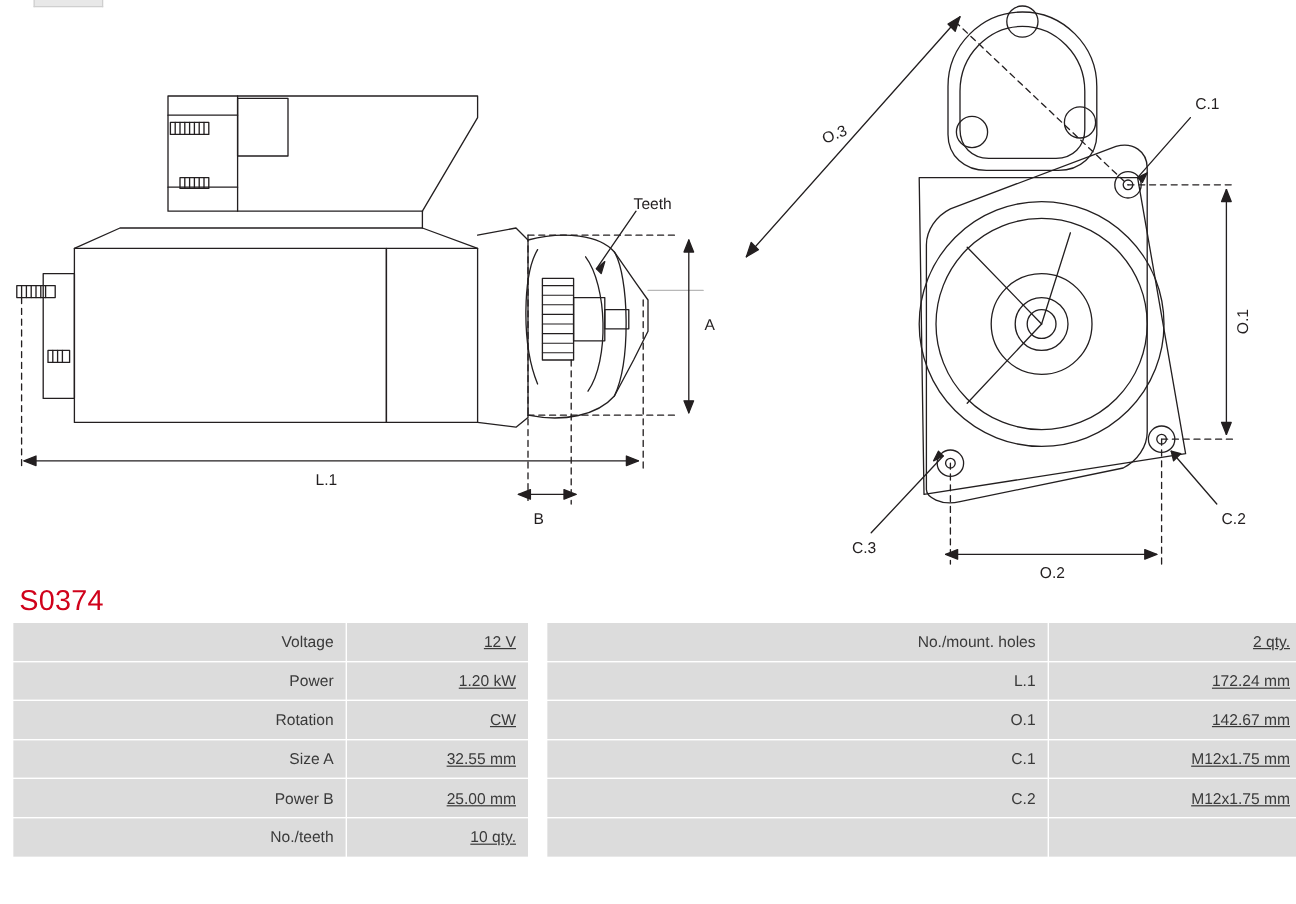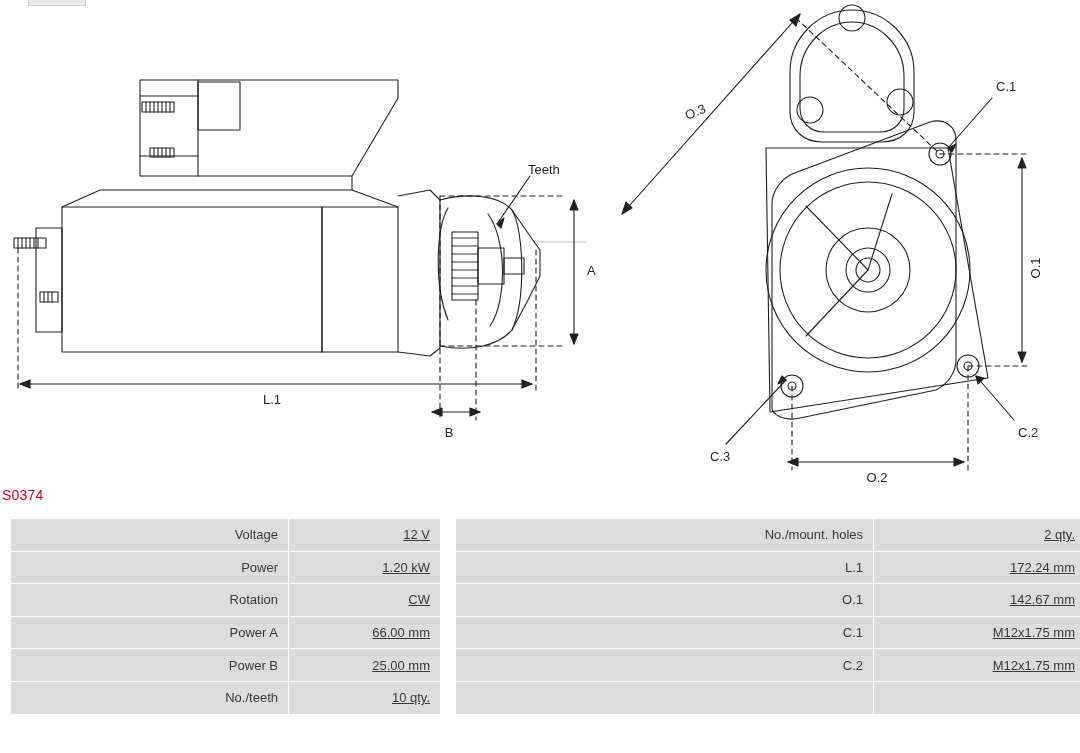--- a/index.html
+++ b/index.html
@@ -30,22 +30,22 @@
   .drawing {
     position: absolute;
     left: 0; top: 0;
     width: 1080px; height: 490px;
   }
   .drawing svg { display: block; }
 
   
   .part-number {
     position: absolute;
-    left: 2px; top: 487px;
-    font-size: 14px;
+    left: 16px; top: 487px;
+    font-size: 24px;
     color: #d0021b;
     letter-spacing: 0.2px;
   }
 
   
   .spec-wrap {
     position: absolute;
     left: 10px; top: 518px;
     width: 1060px;
     display: flex;
@@ -263,22 +263,22 @@
         </tr>
         <tr>
           <td class="label">Power</td>
           <td class="value">1.20 kW</td>
         </tr>
         <tr>
           <td class="label">Rotation</td>
           <td class="value">CW</td>
         </tr>
         <tr>
-          <td class="label">Power A</td>
-          <td class="value">66.00 mm</td>
+          <td class="label">Size A</td>
+          <td class="value">32.55 mm</td>
         </tr>
         <tr>
           <td class="label">Power B</td>
           <td class="value">25.00 mm</td>
         </tr>
         <tr>
           <td class="label">No./teeth</td>
           <td class="value">10 qty.</td>
         </tr>
       </tbody>

